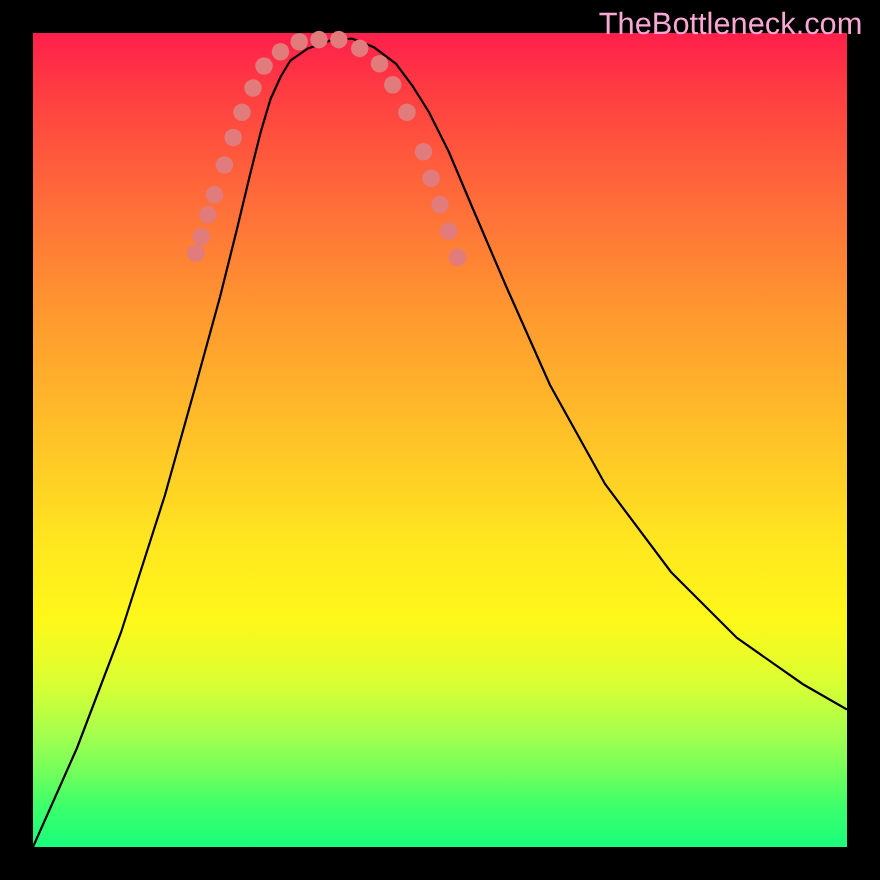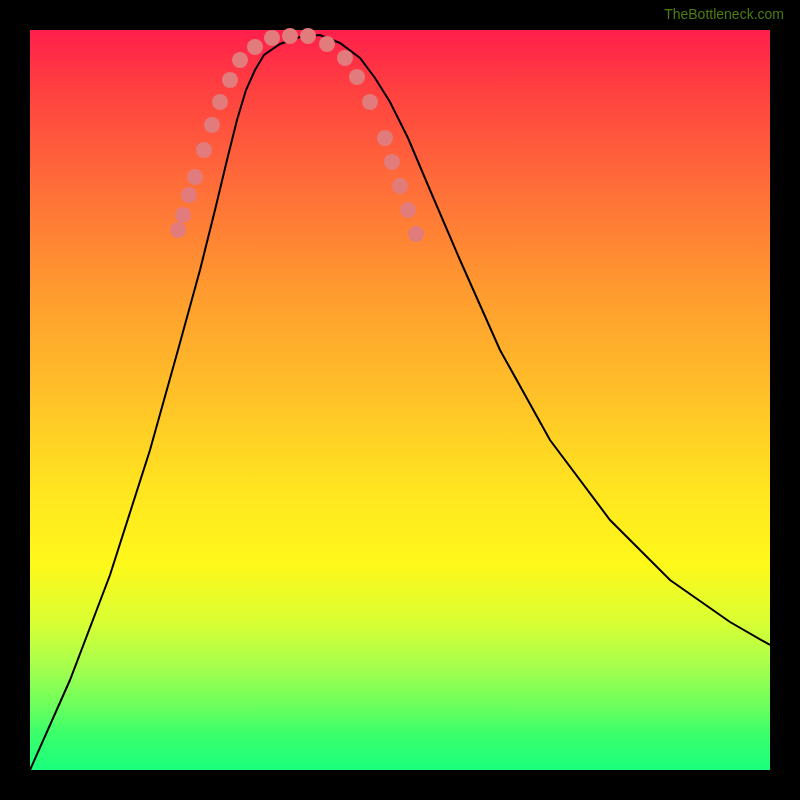--- a/index.html
+++ b/index.html
@@ -8,22 +8,22 @@
     height: 800px;
     background: #000;
     position: relative;
     font-family: Arial, sans-serif;
     overflow: hidden;
   }
   .watermark {
     position: absolute;
     top: 6px;
     right: 16px;
-    color: #4d7c0f;
-    font-size: 14px;
+    color: #f9a8d4;
+    font-size: 28px;
     font-weight: 500;
     z-index: 50;
   }
   .plot-area {
     position: absolute;
     left: 30px;
     top: 30px;
     width: 740px;
     height: 740px;
     background: linear-gradient(

